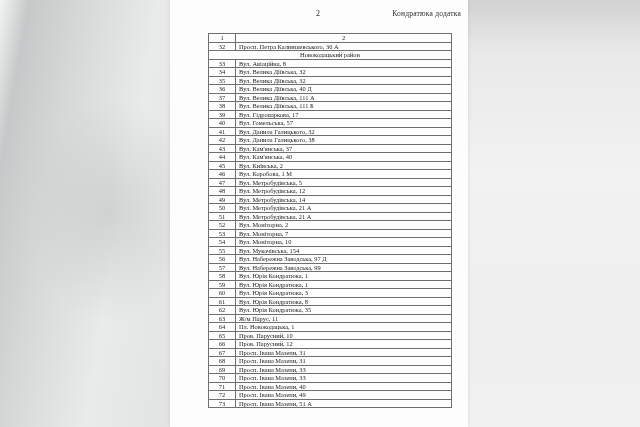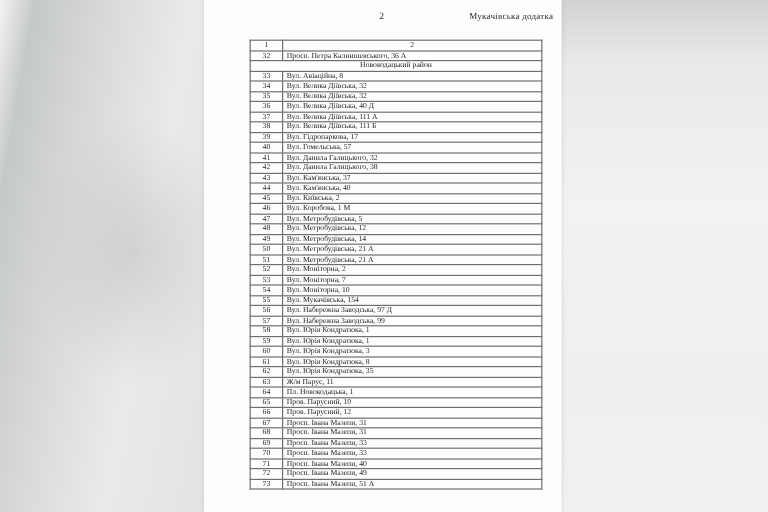--- a/index.html
+++ b/index.html
@@ -85,21 +85,21 @@
 </style>
 </head>
 <body>
 
 <div class="viewer">
   <div class="backdrop-left"></div>
   <div class="backdrop-right"></div>
 
   <div class="page">
     <span class="page-number">2</span>
-    <span class="continuation">Мукачівська додатка</span>
+    <span class="continuation">Кондратюка додатка</span>
 
     <table class="addr">
       <colgroup>
         <col class="c-num">
         <col class="c-addr">
       </colgroup>
       <thead>
         <tr>
           <td class="center">1</td>
           <td class="center">2</td>

